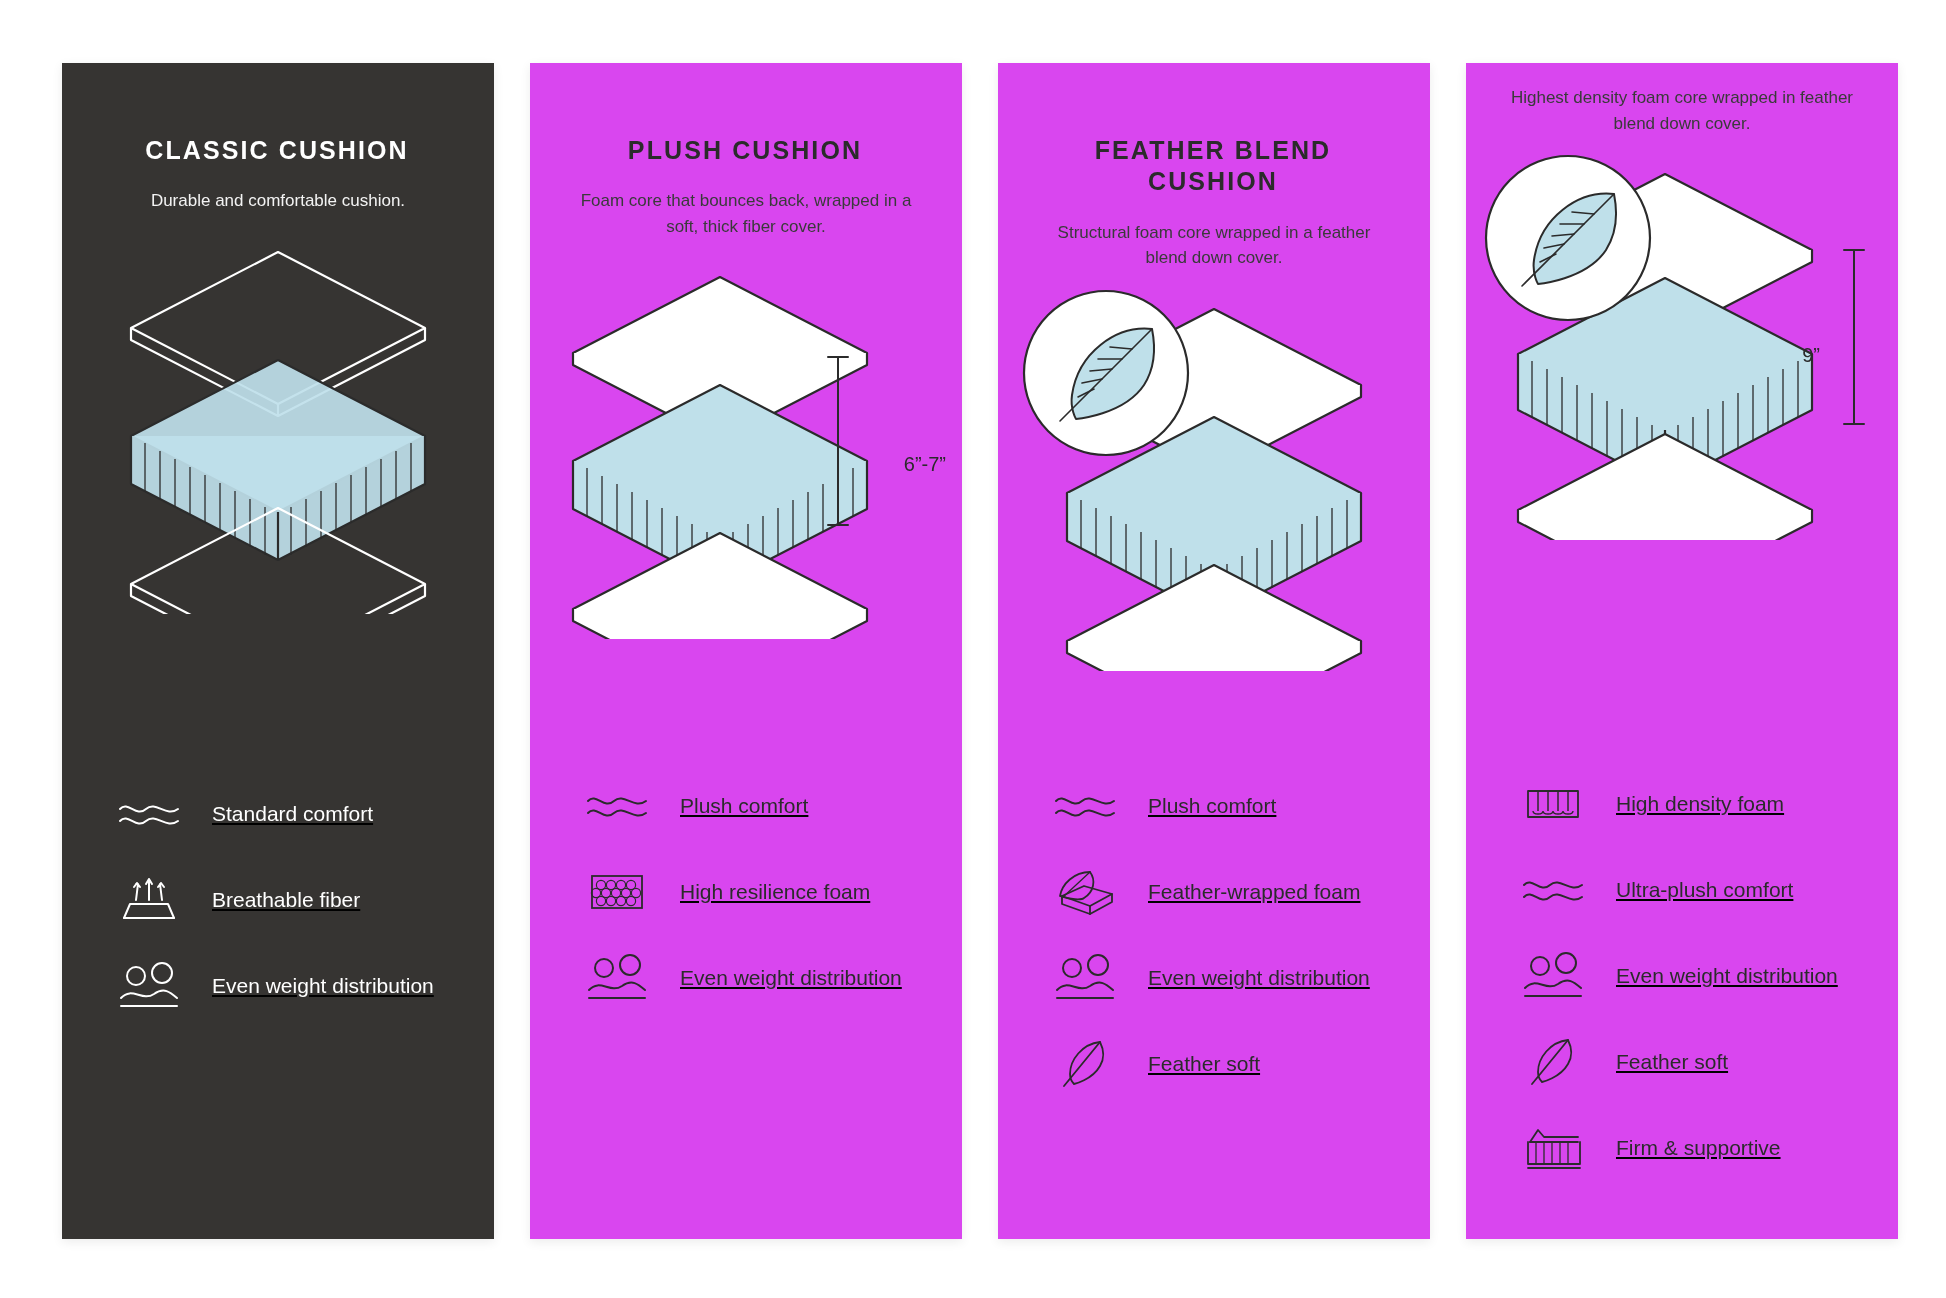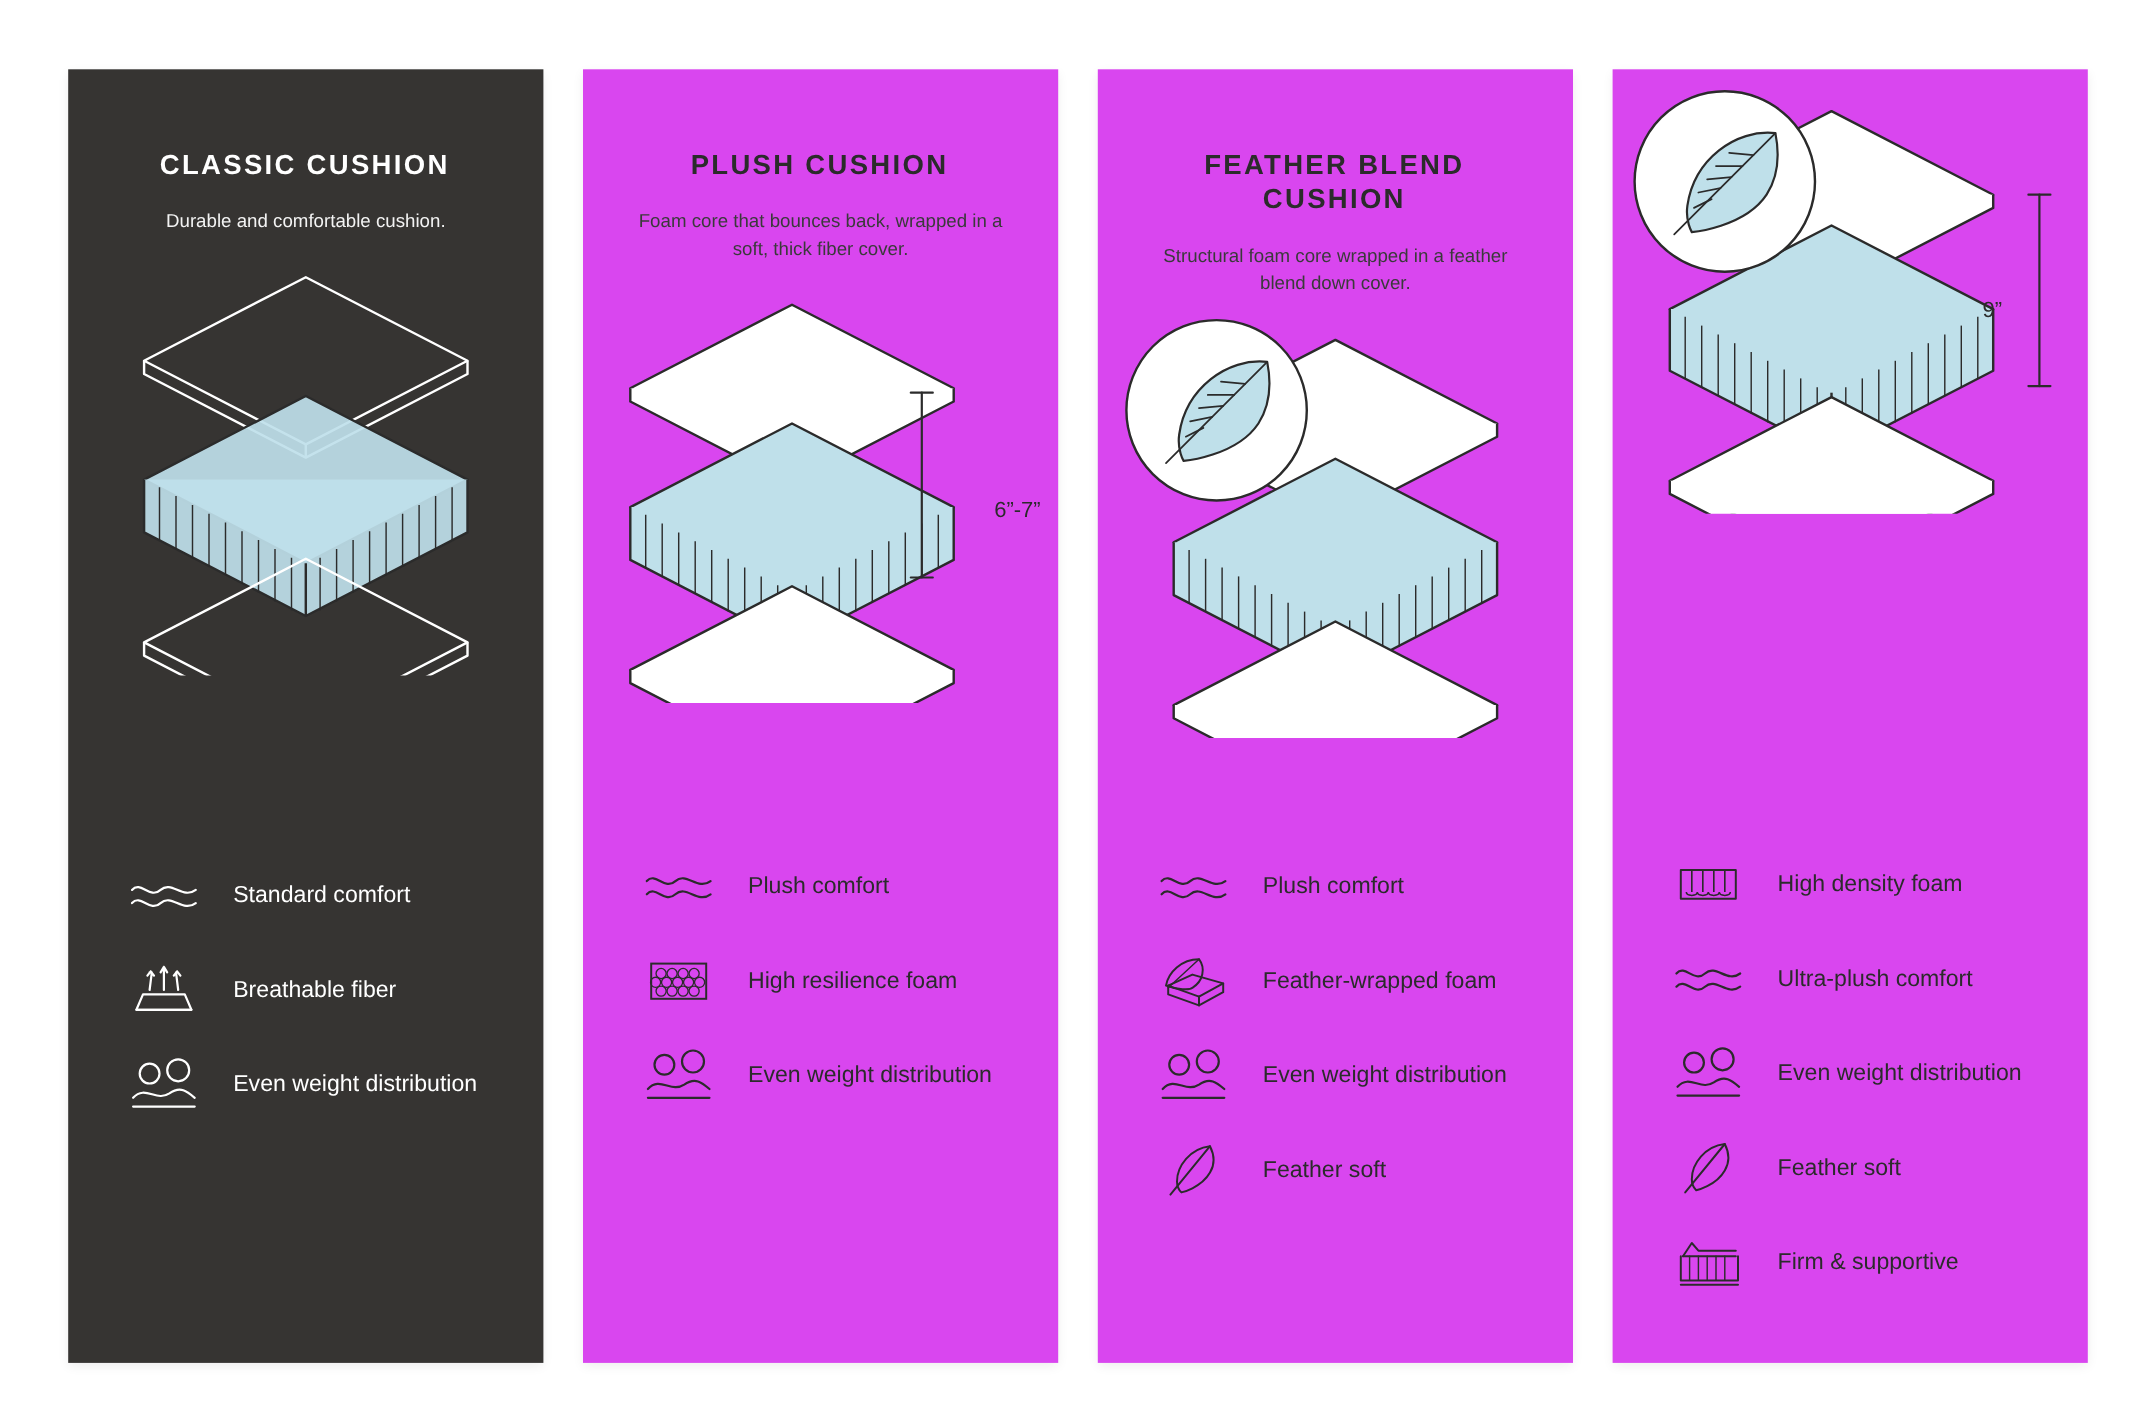--- a/index.html
+++ b/index.html
@@ -85,20 +85,21 @@
     top: 722px;
     padding: 0 36px 0 50px;
     box-sizing: border-box;
   }
   .feature {
     display: flex;
     align-items: center;
     gap: 26px;
     margin-bottom: 28px;
     min-height: 58px;
+    text-decoration: underline;
   }
   .feature-icon {
     flex: 0 0 74px;
     width: 74px;
     height: 58px;
     display: flex;
     align-items: center;
     justify-content: center;
   }
   .feature-label {
@@ -393,20 +394,21 @@
               <path d="M44 6 C26 8, 14 24, 14 38 C14 44, 18 48, 18 48 C18 48, 36 44, 44 30 C50 20, 46 10, 44 6 Z"></path>
               <path d="M44 6 L8 50"></path>
             </svg>
           </span>
           <span class="feature-label">Feather soft</span>
         </div>
       </div>
     </div>
 
     <div class="card">
+      <p class="card-desc">Highest density foam core wrapped in feather blend down cover.</p>
 
       <div class="illo">
         <svg class="stack" width="330" height="330" viewBox="0 0 330 330" fill="none" style="left:46%;">
           <g stroke="#2b2b2b" stroke-width="2.2" stroke-linejoin="round">
             <path d="M165 20 L312 96 L165 172 L18 96 Z" fill="#ffffff"></path>
             <path d="M18 96 L18 108 L165 184 L312 108 L312 96" fill="#ffffff"></path>
             <path d="M165 172 L165 184"></path>
             <path d="M165 124 L312 200 L165 276 L18 200 Z" fill="#bfe0ea"></path>
             <path d="M18 200 L18 256 L165 332 L312 256 L312 200" fill="#bfe0ea"></path>
             <path d="M165 276 L165 332"></path>

